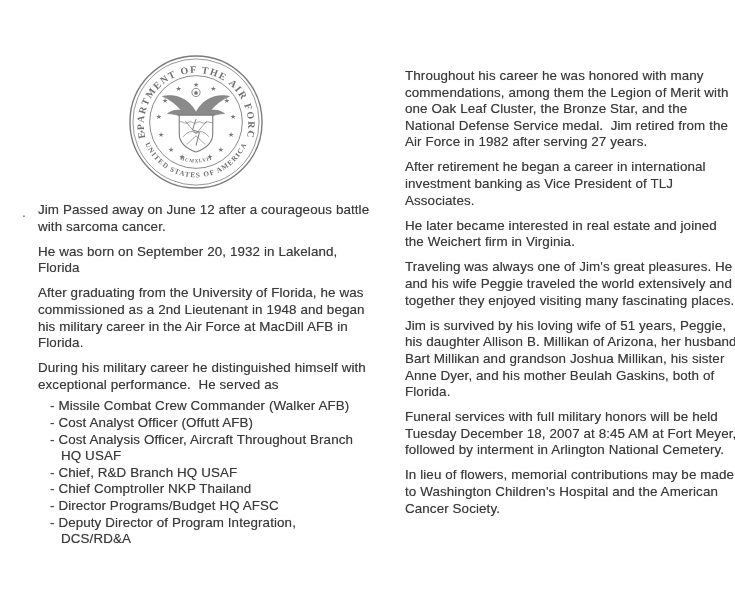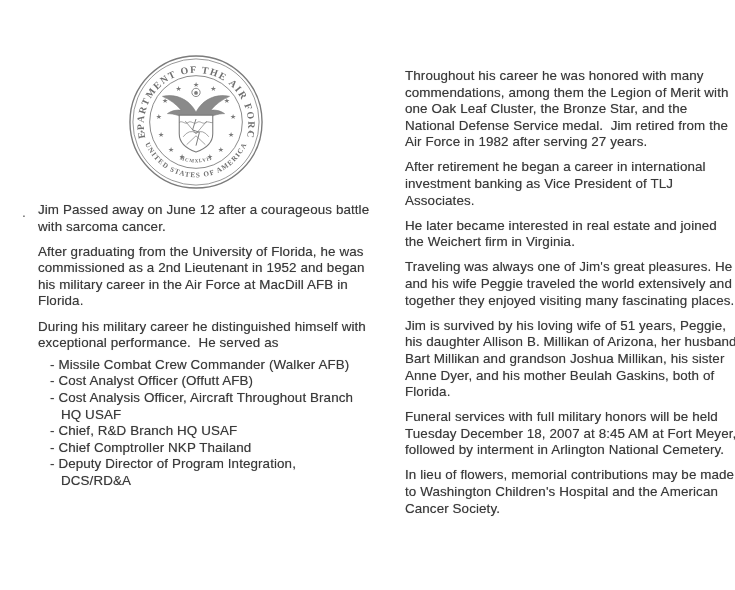--- a/index.html
+++ b/index.html
@@ -111,28 +111,30 @@
 
     <text class="arc-text year-text">
       <textPath href="#arcYear" startOffset="50%" text-anchor="middle">MCMXLVII</textPath>
     </text>
   </svg>
 
   <span class="margin-dot">.</span>
 
   <div class="col col-left">
     <p>Jim Passed away on June 12 after a courageous battle with sarcoma cancer.</p>
-    <p>After graduating from the University of Florida, he was commissioned as a 2nd Lieutenant in 1952 and began his military career in the Air Force at MacDill AFB in Florida.</p>
+    <p>He was born on September 20, 1932 in Lakeland, Florida</p>
+    <p>After graduating from the University of Florida, he was commissioned as a 2nd Lieutenant in 1948 and began his military career in the Air Force at MacDill AFB in Florida.</p>
     <p class="tight">During his military career he distinguished himself with exceptional performance.  He served as</p>
     <ul class="service-list">
       <li>- Missile Combat Crew Commander (Walker AFB)</li>
       <li>- Cost Analyst Officer (Offutt AFB)</li>
       <li>- Cost Analysis Officer, Aircraft Throughout Branch HQ USAF</li>
       <li>- Chief, R&amp;D Branch HQ USAF</li>
       <li>- Chief Comptroller NKP Thailand</li>
+      <li>- Director Programs/Budget HQ AFSC</li>
       <li>- Deputy Director of Program Integration, DCS/RD&amp;A</li>
     </ul>
   </div>
 
   <div class="col col-right">
     <p>Throughout his career he was honored with many commendations, among them the Legion of Merit with one Oak Leaf Cluster, the Bronze Star, and the National Defense Service medal.  Jim retired from the Air Force in 1982 after serving 27 years.</p>
     <p>After retirement he began a career in international investment banking as Vice President of TLJ Associates.</p>
     <p>He later became interested in real estate and joined the Weichert firm in Virginia.</p>
     <p>Traveling was always one of Jim's great pleasures. He and his wife Peggie traveled the world extensively and together they enjoyed visiting many fascinating places.</p>
     <p>Jim is survived by his loving wife of 51 years, Peggie, his daughter Allison B. Millikan of Arizona, her husband Bart Millikan and grandson Joshua Millikan, his sister Anne Dyer, and his mother Beulah Gaskins, both of Florida.</p>

